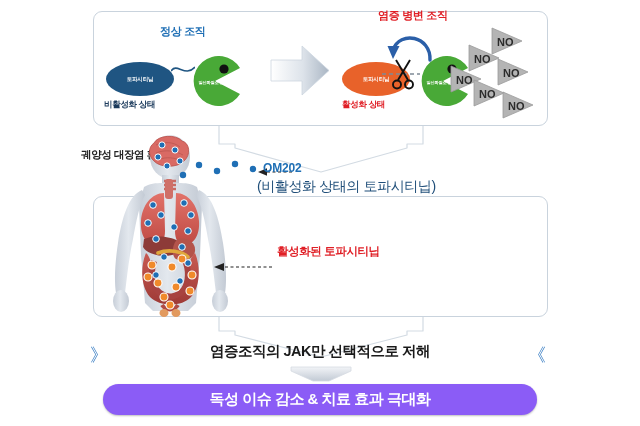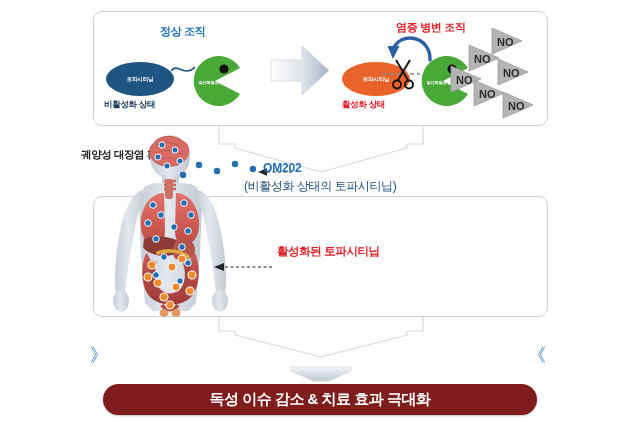--- a/index.html
+++ b/index.html
@@ -26,21 +26,21 @@
   #panel-top{left:93px;top:11px;width:455px;height:115px;}
   #panel-mid{left:93px;top:196px;width:455px;height:121px;}
 
   .stage-title{
     position:absolute;
     font-size:11px;
     font-weight:bold;
     letter-spacing:-0.3px;
   }
   #title-normal{left:160px;top:24px;color:#1f6fb5;}
-  #title-inflamed{left:378px;top:20px;color:#e01f26;margin-left:18px;}
+  #title-inflamed{left:378px;top:8px;color:#e01f26;}
 
   
   .drug-ellipse{
     position:absolute;
     border-radius:50%;
     display:flex;align-items:center;justify-content:center;
     color:#ffffff;
     font-size:5.5px;
     font-weight:bold;
     letter-spacing:-0.2px;
@@ -106,22 +106,22 @@
     text-align:center;font-size:10.5px;font-weight:bold;color:#222;
     line-height:1.35;letter-spacing:-0.4px;
   }
 
   #om202-arrow{left:258px;top:167px;width:36px;height:10px;}
   #om202-name{
     position:absolute;left:263px;top:161px;
     font-size:12px;font-weight:bold;color:#1f6fb5;letter-spacing:-0.2px;text-align:center;
   }
   #om202-sub{
-    position:absolute;left:244px;top:178px;
-    font-size:12px;color:#1f4e79;letter-spacing:-0.4px;
+    position:absolute;left:257px;top:178px;
+    font-size:14px;color:#1f4e79;letter-spacing:-0.4px;
   }
 
   
   #body-wrap{left:96px;top:135px;width:190px;height:182px;}
 
   #activated-arrow{left:214px;top:262px;width:60px;height:10px;}
   #activated-label{
     position:absolute;left:277px;top:244px;
     font-size:11.5px;font-weight:bold;color:#e01f26;letter-spacing:-0.4px;
   }
@@ -138,21 +138,21 @@
   }
   #conclusion{
     position:absolute;left:0;top:342px;width:640px;
     text-align:center;font-size:14.5px;font-weight:bold;color:#1a1a1a;
     letter-spacing:-0.5px;
   }
   #small-arrow{left:283px;top:366px;width:76px;height:16px;}
   #result-pill{
     position:absolute;left:103px;top:384px;width:434px;height:31px;
     border-radius:16px;
-    background:#7f1d1d;
+    background:#8b5cf6;
     display:flex;align-items:center;justify-content:center;
     box-shadow:0 1px 2px rgba(0,0,0,.25);
   }
   #result-pill .txt{
     color:#ffffff;font-size:15px;font-weight:bold;letter-spacing:-0.5px;
   }
 </style>
 </head>
 <body>
 
@@ -395,20 +395,21 @@
     <path d="M0 5 L10 1 L10 9 Z" fill="#222"></path>
   </svg>
   <div id="activated-label">활성화된 토파시티닙</div>
 
   <svg class="abs" id="down-arrow-2" viewBox="0 0 208 42">
     <path d="M2 0 L2 14 L18 14 L18 18 L104 40 L190 18 L190 14 L206 14 L206 0" fill="#ffffff" stroke="#d3dbe3" stroke-width="1.2" stroke-linejoin="round"></path>
   </svg>
 
   <div id="chev-left">》</div>
   <div id="chev-right">《</div>
+  <div id="conclusion">염증조직의 JAK만 선택적으로 저해</div>
 
   <svg class="abs" id="small-arrow" viewBox="0 0 76 16">
     <defs>
       <linearGradient id="gSmall" x1="0" y1="0" x2="0" y2="1">
         <stop offset="0%" stop-color="#f2f4f7"></stop>
         <stop offset="100%" stop-color="#c2cad4"></stop>
       </linearGradient>
     </defs>
     <path d="M8 1 L68 1 L68 5 L46 15 L30 15 L8 5 Z" fill="url(#gSmall)" stroke="#d5dbe2" stroke-width="0.8"></path>
   </svg>

